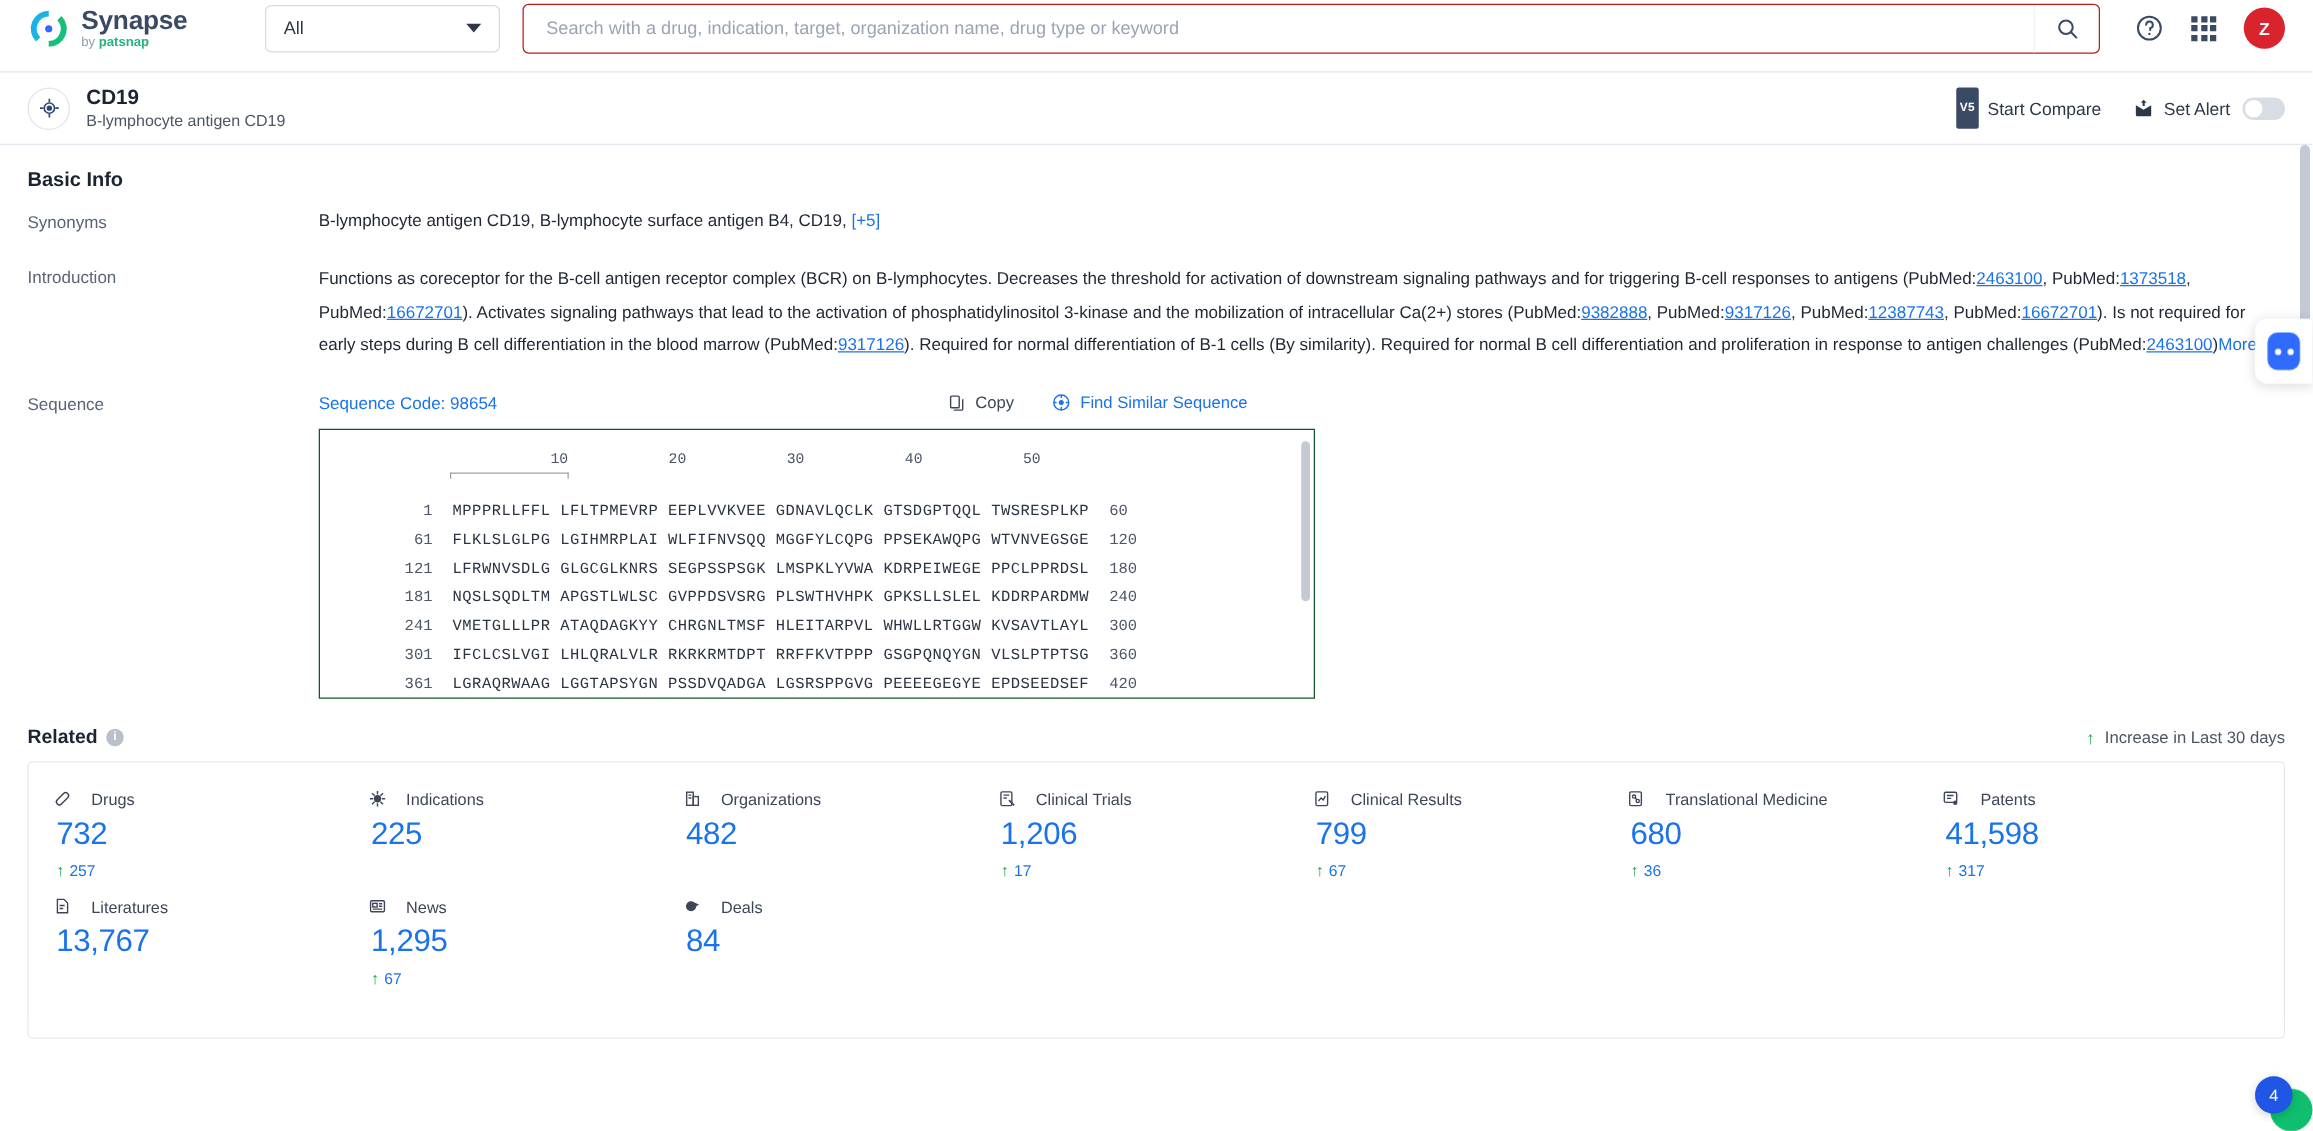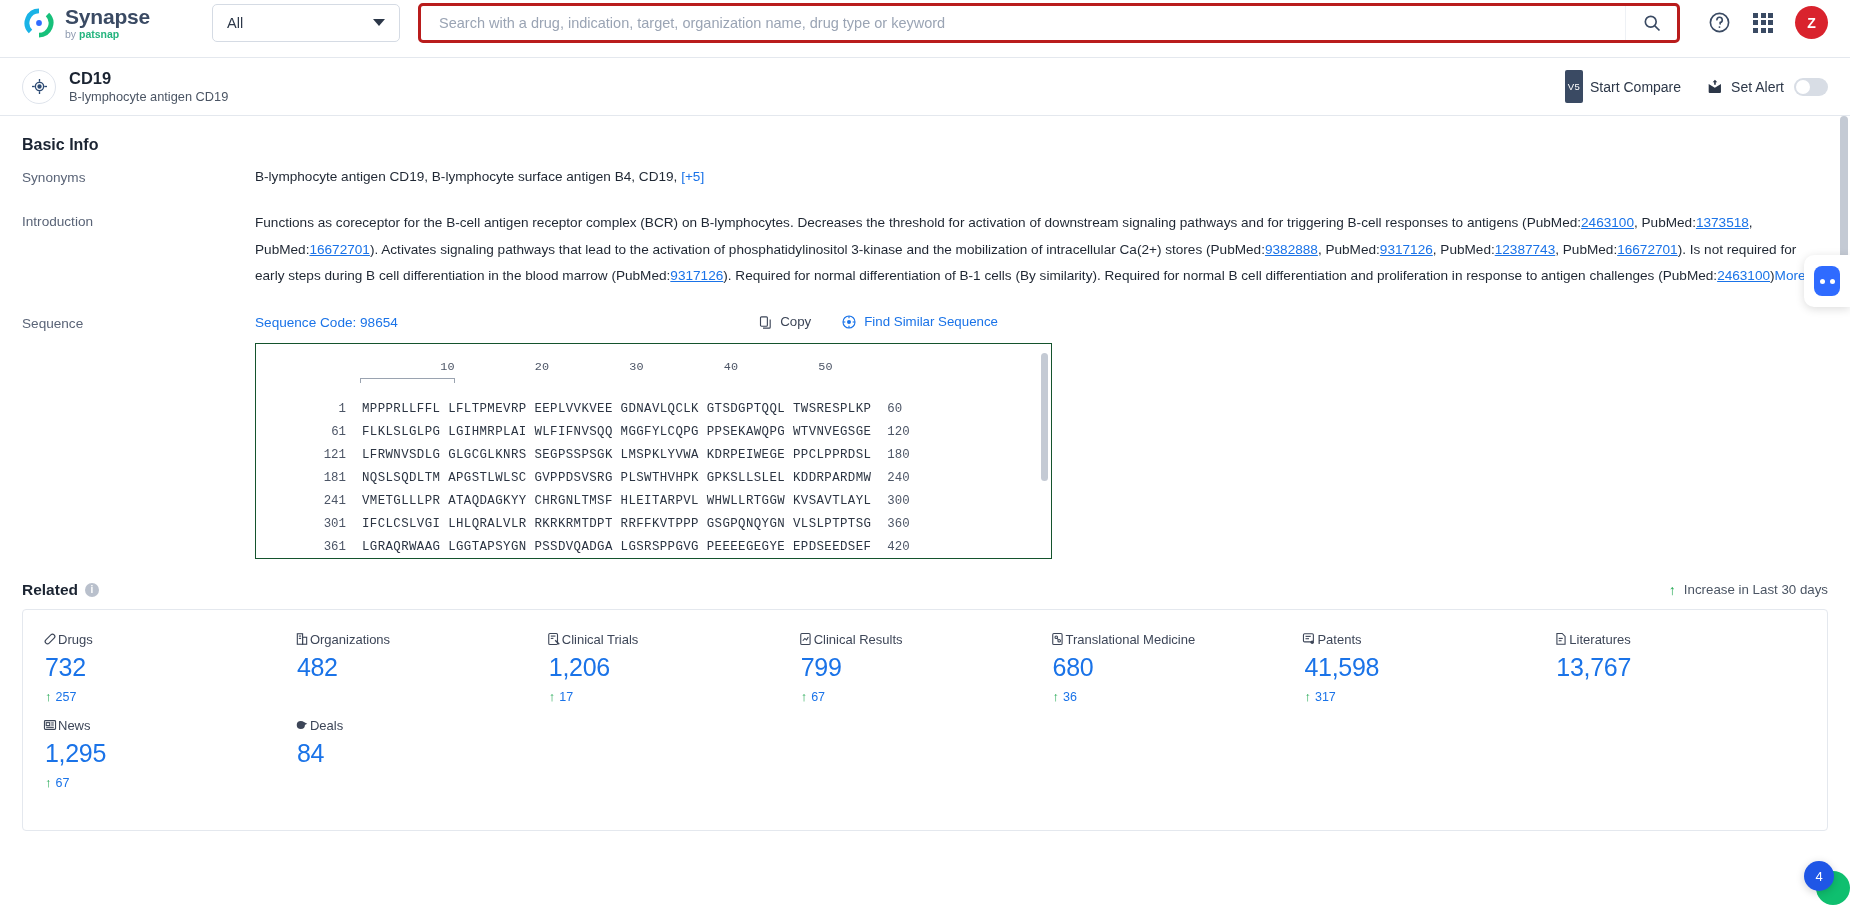--- a/index.html
+++ b/index.html
@@ -42,21 +42,21 @@
   .caret {
     width: 0; height: 0;
     border-left: 6px solid transparent;
     border-right: 6px solid transparent;
     border-top: 7px solid #2c3748;
   }
   .search-wrap {
     margin-left: 18px;
     flex: 1 1 auto;
     height: 40px;
-    border: 3px solid #b91c1c; border-radius: 5px;
+    border: 1px solid #b91c1c; border-radius: 5px;
     display: flex; align-items: center;
     background: #fff;
     max-width: 1300px;
   }
   .search-input {
     flex: 1 1 auto; height: 100%;
     border: 0; outline: none; background: transparent;
     font-size: 14.5px; color: #2c3748;
     padding: 0 18px;
     font-family: "Liberation Sans", sans-serif;
@@ -92,21 +92,21 @@
     border: 1px solid #dfe4ec;
     display: flex; align-items: center; justify-content: center;
     flex: 0 0 auto;
   }
   .target-text { margin-left: 13px; line-height: 1.25; }
   .target-name { font-size: 16.5px; font-weight: 700; color: #1b2432; }
   .target-desc { font-size: 12.8px; color: #4b5564; margin-top: 1px; }
   .subheader-right { margin-left: auto; display: flex; align-items: center; gap: 26px; }
   .sh-action { display: flex; align-items: center; gap: 7px; font-size: 14px; color: #2c3748; cursor: pointer; }
   .v5-chip {
-    background: #3a4a63; color: #fff; font-size: 9.5px; font-weight: 400;
+    background: #3a4a63; color: #fff; font-size: 9.5px; font-weight: 700;
     border-radius: 2px; padding: 12px 3px; letter-spacing: .3px; line-height: 1;
   }
   .toggle {
     width: 34px; height: 18px; border-radius: 9px; background: #d8dde5;
     position: relative; cursor: pointer; margin-left: 3px;
   }
   .toggle::after {
     content: ''; position: absolute; left: 2px; top: 2px;
     width: 14px; height: 14px; border-radius: 50%; background: #fff;
   }
@@ -166,21 +166,21 @@
   }
   .increase-note { margin-left: auto; display: flex; align-items: center; gap: 8px; font-size: 13.3px; color: #4b5564; }
   .up-arrow { color: #1ea750; font-size: 14px; line-height: 1; }
   .related-card {
     border: 1px solid #e4e8ee; border-radius: 4px;
     padding: 22px 20px 26px 20px;
     background: #fff;
   }
   .stat-grid { display: flex; flex-wrap: wrap; }
   .stat { width: 14.28%; margin-bottom: 14px; }
-  .stat-head { display: flex; align-items: center; gap: 1px; font-size: 13px; color: #3d4658; }
+  .stat-head { display: flex; align-items: center; gap: 16px; font-size: 13px; color: #3d4658; }
   .stat-val-wrap { display: flex; align-items: baseline; gap: 7px; margin-top: 6px; padding-left: 2px; flex-direction: column; }
   .stat-val { font-size: 25px; color: #1a73e8; font-weight: 400; letter-spacing: -.3px; }
   .delta { display: flex; align-items: baseline; gap: 4px; }
   .delta-arrow { color: #1ea750; font-size: 13px; }
   .delta-num { font-size: 12.5px; color: #1a73e8; }
 
   
   .page-scroll {
     position: absolute; right: 2px; top: 0; width: 8px; height: 190px;
     background: #c4cad4; border-radius: 4px; cursor: pointer;
@@ -425,20 +425,41 @@
         </div>
         <div class="stat-val-wrap">
           <span class="stat-val">732</span>
           <span class="delta">
             <span class="delta-arrow">↑</span>
             <span class="delta-num">257</span>
           </span>
         </div>
       </div>
 
+      <div class="stat">
+        <div class="stat-head">
+          <svg width="14" height="14" viewBox="0 0 24 24" fill="#3d4658">
+            <circle cx="12" cy="12" r="5"></circle>
+            <g stroke="#3d4658" stroke-width="2">
+              <line x1="12" y1="1.5" x2="12" y2="6"></line>
+                <line x1="12" y1="18" x2="12" y2="22.5"></line>
+              <line x1="1.5" y1="12" x2="6" y2="12"></line>
+                <line x1="18" y1="12" x2="22.5" y2="12"></line>
+              <line x1="4.5" y1="4.5" x2="8" y2="8"></line>
+                <line x1="16" y1="16" x2="19.5" y2="19.5"></line>
+              <line x1="19.5" y1="4.5" x2="16" y2="8"></line>
+                <line x1="8" y1="16" x2="4.5" y2="19.5"></line>
+            </g>
+          </svg>
+          <span>Indications</span>
+        </div>
+        <div class="stat-val-wrap">
+          <span class="stat-val">225</span>
+        </div>
+      </div>
 
       <div class="stat">
         <div class="stat-head">
           <svg width="14" height="14" viewBox="0 0 24 24" fill="none" stroke="#3d4658" stroke-width="1.9">
             <rect x="4" y="3" width="9" height="18"></rect>
               <rect x="13" y="9" width="7" height="12"></rect>
             <line x1="6.5" y1="7" x2="10.5" y2="7"></line>
               <line x1="6.5" y1="11" x2="10.5" y2="11"></line>
           </svg>
           <span>Organizations</span>

